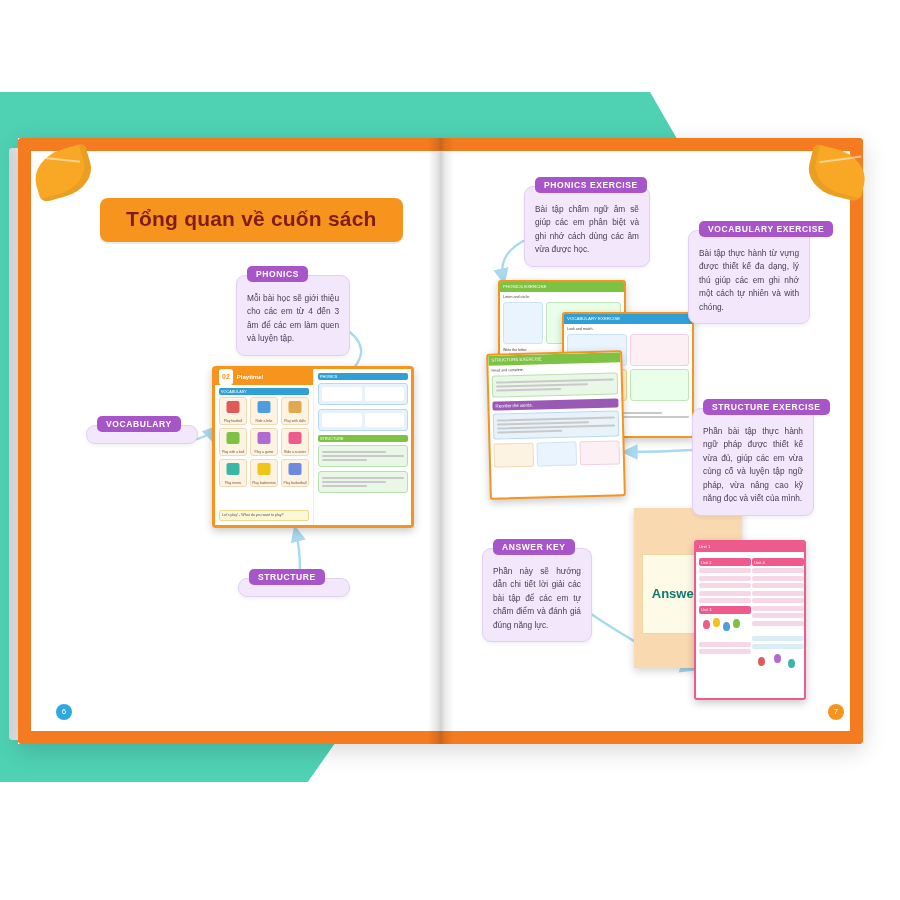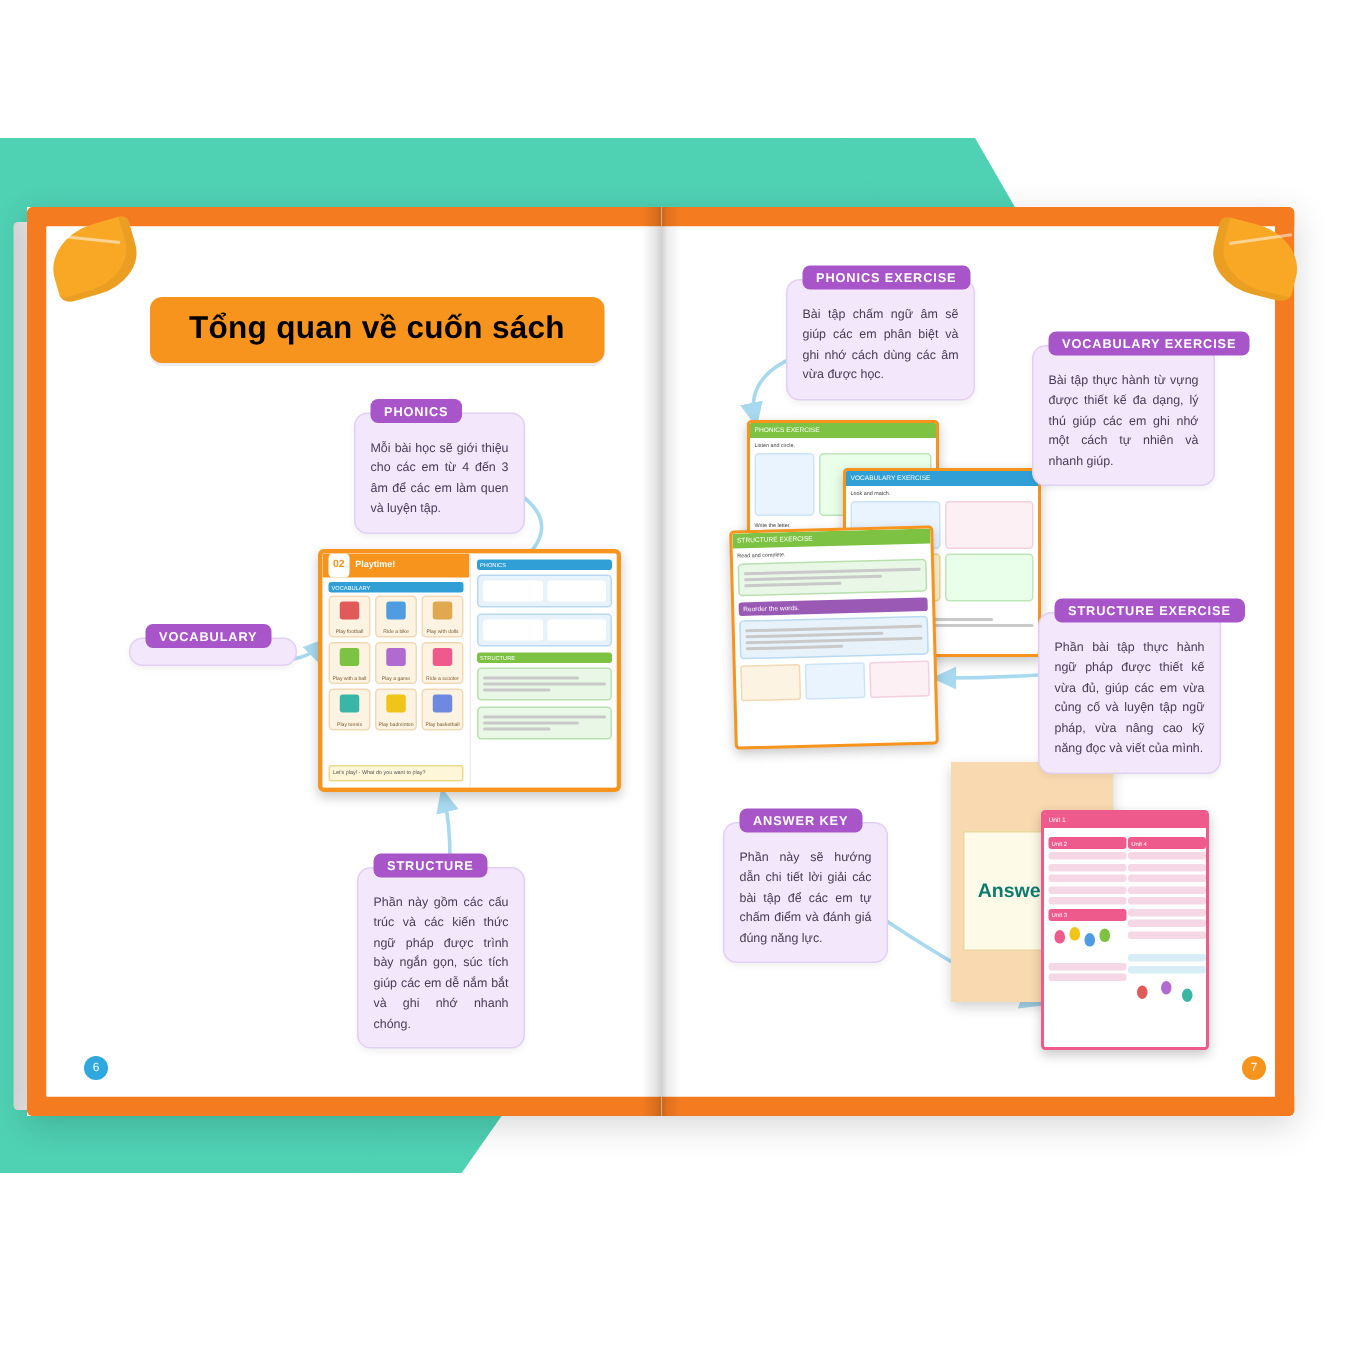--- a/index.html
+++ b/index.html
@@ -129,21 +129,21 @@
     width: 42px; height: 2px;
     background: rgba(255,255,255,0.5);
     transform: rotate(22deg);
   }
 
   
   .title-box {
     position: absolute;
     left: 100px; top: 198px;
     background: #f7941d;
-    color: #000000;
+    color: #7f1d1d;
     padding: 9px 26px 11px 26px;
     border-radius: 8px;
     font-size: 21px;
     font-weight: bold;
     letter-spacing: 0.2px;
     box-shadow: 0 2px 0 rgba(0,0,0,0.08);
   }
 
   
   .callout {
@@ -649,31 +649,30 @@
     <span class="tag">PHONICS</span>
     <div class="body">Mỗi bài học sẽ giới thiệu cho các em từ 4 đến 3 âm để các em làm quen và luyện tập.</div>
   </div>
 
   <div class="callout" style="left:86px; top:425px; width:112px;">
     <span class="tag">VOCABULARY</span>
   </div>
 
   <div class="callout" style="left:238px; top:578px; width:112px;">
     <span class="tag">STRUCTURE</span>
-    <div class="body">Phần này gồm các cấu trúc và các kiến thức ngữ pháp được trình bày ngắn gọn, súc tích giúp các em dễ nắm bắt và ghi nhớ nhanh chóng.</div>
   </div>
 
   <div class="callout" style="left:524px; top:186px; width:126px;">
     <span class="tag">PHONICS EXERCISE</span>
     <div class="body">Bài tập chấm ngữ âm sẽ giúp các em phân biệt và ghi nhớ cách dùng các âm vừa được học.</div>
   </div>
 
   <div class="callout" style="left:688px; top:230px; width:122px;">
     <span class="tag">VOCABULARY EXERCISE</span>
-    <div class="body">Bài tập thực hành từ vựng được thiết kế đa dạng, lý thú giúp các em ghi nhớ một cách tự nhiên và nhanh giúp.</div>
+    <div class="body">Bài tập thực hành từ vựng được thiết kế đa dạng, lý thú giúp các em ghi nhớ một cách tự nhiên và with chóng.</div>
   </div>
 
   <div class="callout" style="left:692px; top:408px; width:122px;">
     <span class="tag">STRUCTURE EXERCISE</span>
     <div class="body">Phần bài tập thực hành ngữ pháp được thiết kế vừa đủ, giúp các em vừa củng cố và luyện tập ngữ pháp, vừa nâng cao kỹ năng đọc và viết của mình.</div>
   </div>
 
   <div class="callout" style="left:482px; top:548px; width:110px;">
     <span class="tag">ANSWER KEY</span>
     <div class="body">Phần này sẽ hướng dẫn chi tiết lời giải các bài tập để các em tự chấm điểm và đánh giá đúng năng lực.</div>

